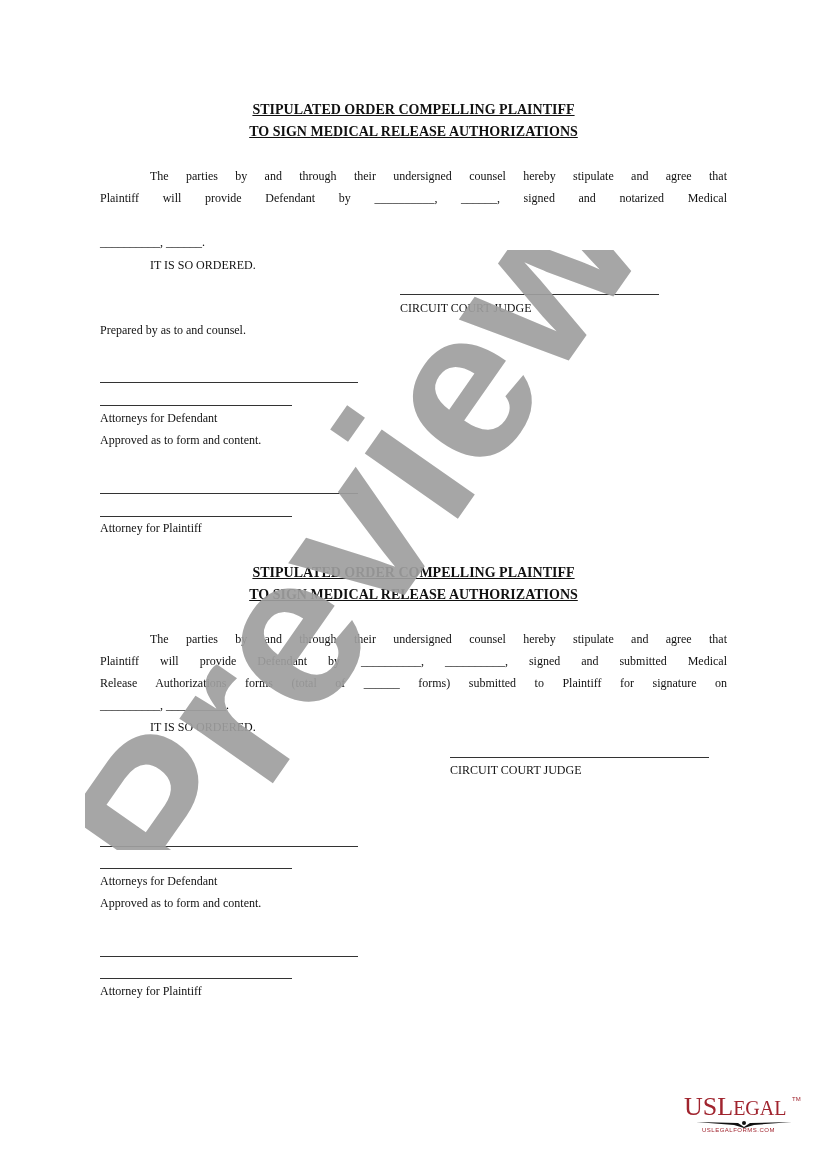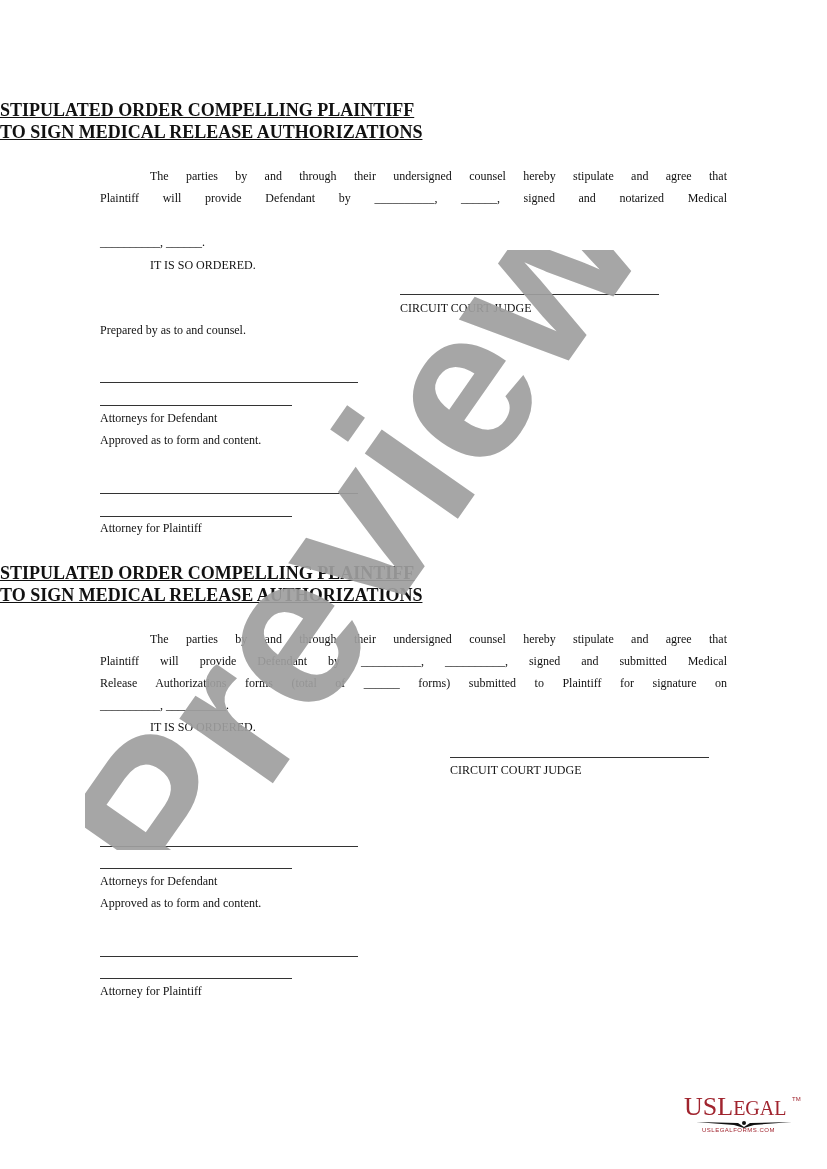--- a/index.html
+++ b/index.html
@@ -1,20 +1,20 @@
 <!DOCTYPE html>
 <html><head>
 <meta charset="utf-8">
 <style>
   html, body { margin: 0; padding: 0; background: #ffffff; }
   body { width: 827px; height: 1169px; position: relative; overflow: hidden;
          font-family: "Liberation Serif", "DejaVu Serif", serif; color: #111; }
   .page { position: absolute; left: 0; top: 0; width: 827px; height: 1169px; }
   .abs { position: absolute; white-space: nowrap; font-size: 12px; line-height: 22px; }
-  .title { left: 0; width: 827px; text-align: left; font-weight: bold; text-decoration: underline; font-size: 18px; }
+  .title { left: 0; width: 827px; text-align: center; font-weight: bold; text-decoration: underline; font-size: 14px; }
   .bold { font-weight: normal; }
   .just { left: 100px; width: 627px; text-align: justify; text-align-last: justify; white-space: normal; }
   .rule { position: absolute; height: 0; border-top: 1px solid #333; }
   .watermark { position: absolute; left: 85px; top: 250px; width: 700px; height: 600px; pointer-events: none; }
   .logo { position: absolute; left: 684px; top: 1094px; width: 115px; height: 42px; }
   .logo-text { position: absolute; left: 0; top: 0; font-family: "Liberation Serif", serif; font-size: 26px; color: #a0242e; letter-spacing: 0px; line-height: 26px; }
   .logo-text .small { font-size: 20px; }
   .logo-tm { position: absolute; left: 108px; top: 2px; font-size: 6px; color: #a0242e; font-family: "Liberation Sans", sans-serif; }
   .logo-url { position: absolute; left: 18px; top: 33px; font-size: 6px; color: #a0242e; font-family: "Liberation Sans", sans-serif; letter-spacing: 0.5px; }
   .logo-wings { position: absolute; left: 10px; top: 26px; width: 100px; height: 8px; }

